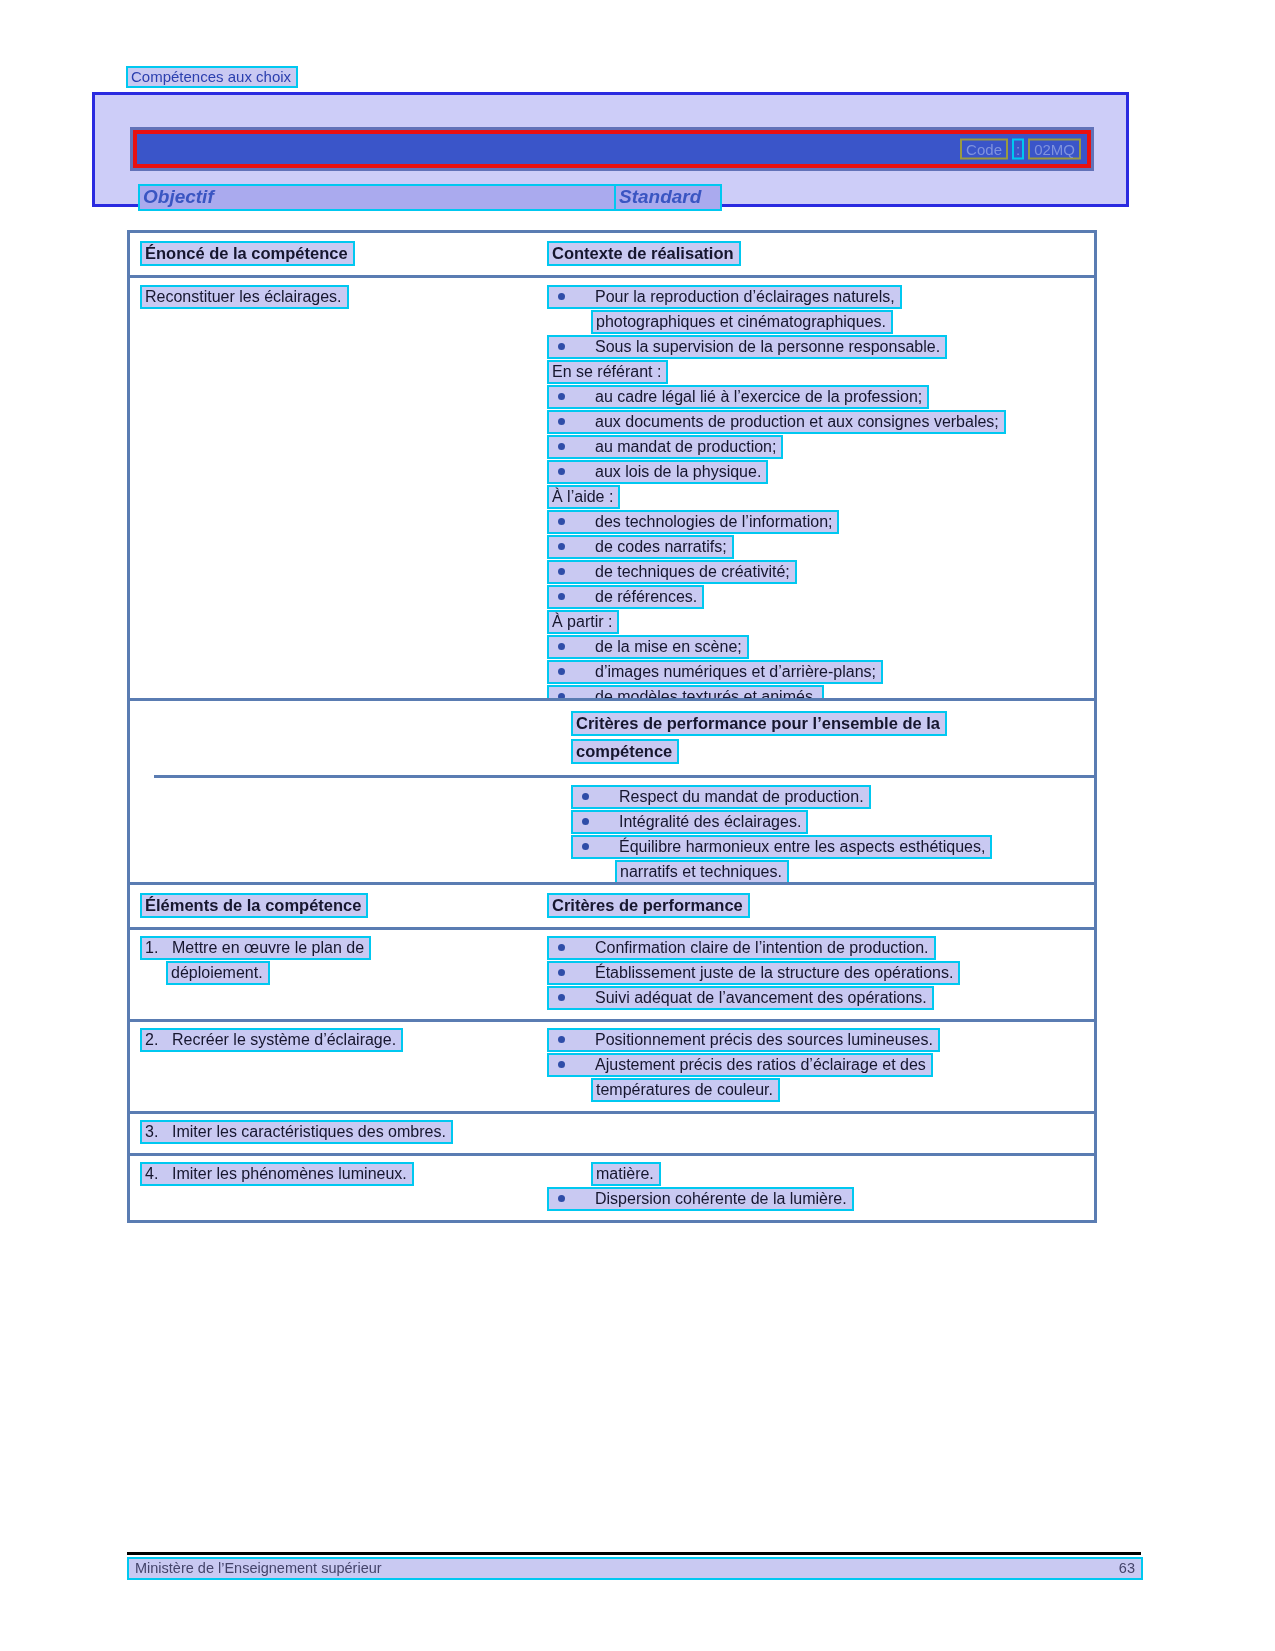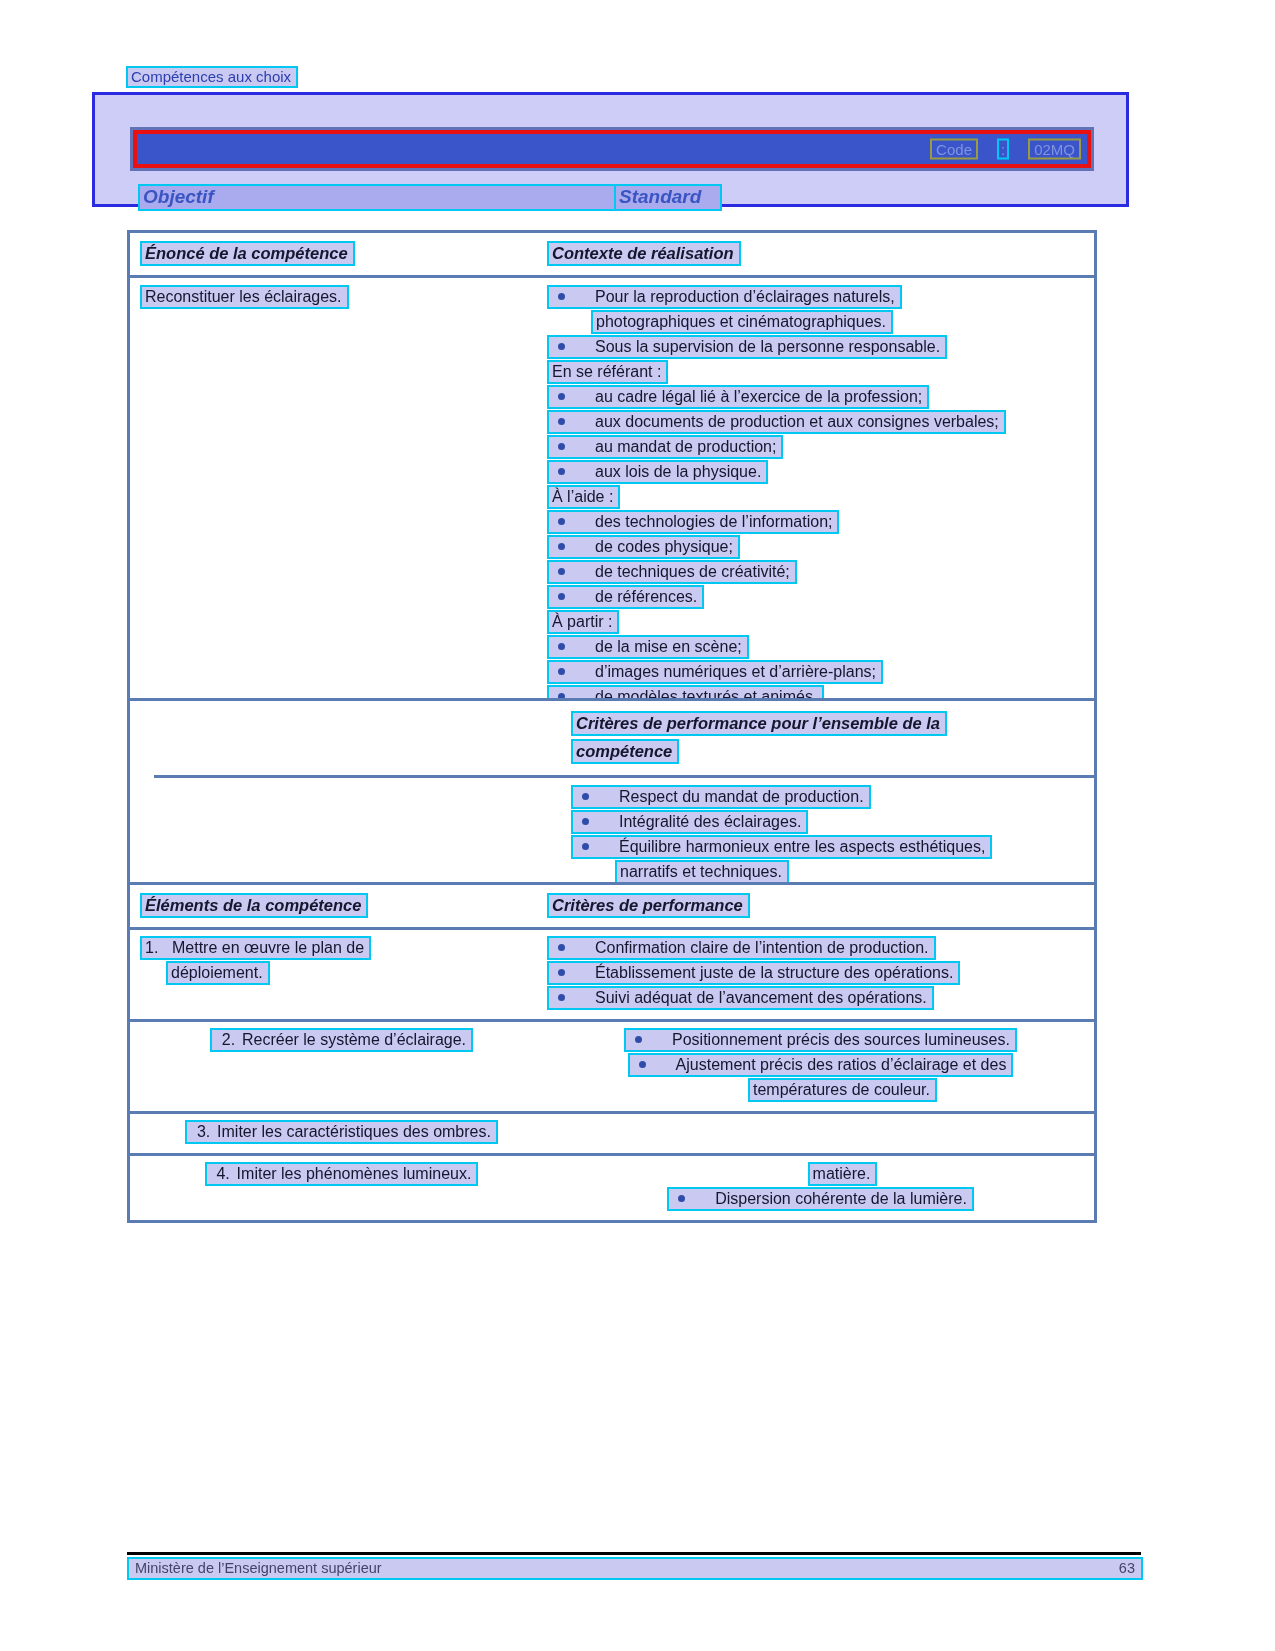--- a/index.html
+++ b/index.html
@@ -26,44 +26,44 @@
   
   .toplabel{position:absolute;left:126px;top:66px;}
   .toplabel .hl{color:#2b3fae;font-size:15px;line-height:17px;}
   
   .banner{position:absolute;left:92px;top:92px;width:1037px;height:115px;
           background:var(--banner);border:3px solid var(--bannerborder);box-sizing:border-box;}
   .bar{position:absolute;left:35px;top:32px;width:964px;height:44px;
        background:var(--barblue);border:3px solid #6272b8;box-sizing:border-box;}
   .redline{position:absolute;inset:0;border:4px solid var(--red);}
   .codegroup{position:absolute;right:10px;top:50%;transform:translateY(-50%);
-             display:flex;align-items:center;gap:19px;color:var(--codetxt);font-size:15px;}
+             display:flex;align-items:center;gap:4px;color:var(--codetxt);font-size:15px;}
   .kbox{border:2px solid var(--olive);padding:0 4px;line-height:17px;}
   .sepbox{border:2px solid var(--cyan);padding:0 2px;line-height:17px;}
   .objrow{position:absolute;left:43px;top:89px;display:flex;}
   .objrow .hl{background:var(--strip);font-size:19px;line-height:22px;
               font-weight:bold;font-style:italic;color:var(--blue);}
   .objbox{width:466px;}
   .stdbox{width:96px;margin-left:-2px;}
   
   .dtable{position:absolute;left:127px;width:970px;border:3px solid var(--tb);
           box-sizing:border-box;background:#fff;}
   .t1{top:230px;min-height:456px;}
   .t2{top:698px;min-height:170px;padding-left:24px;}
   .t3{top:882px;}
   .thead{display:grid;grid-template-columns:413px 1fr;
          border-bottom:3px solid var(--tb);padding:8px 0 9px;}
-  .thead .hl{font-weight:bold;font-size:16.5px;line-height:20px;font-style:italic;}
+  .thead .hl{font-weight:bold;font-size:16.5px;line-height:20px;}
   .cell-left{padding-left:10px;}
   .cell-right{padding-left:4px;}
   .tbody{display:grid;grid-template-columns:413px 1fr;padding:7px 0 9px;}
   .t2 .thead{grid-template-columns:413px 1fr;padding:10px 0 8px;}
   .t2 .thead .cline{margin-bottom:3px;}
   .t3row{display:grid;grid-template-columns:413px 1fr;padding:6px 0 8px;}
-  .t3row + .t3row{border-top:3px solid var(--tb);text-align:center;}
+  .t3row + .t3row{border-top:3px solid var(--tb);}
   
   .footer{position:absolute;left:127px;top:1552px;}
   .frule{width:1014px;height:3px;background:#000;}
   .fbar{width:1000px;margin-top:2px;background:var(--lav);border:2px solid var(--cyan);
         display:flex;justify-content:space-between;align-items:flex-end;
         padding:1px 6px;font-size:14.5px;line-height:17px;color:var(--footertxt);}
 </style>
 </head>
 <body>
 
@@ -101,21 +101,21 @@
         <div class="cline t-b"><span class="hl"><span class="bu"></span><span class="txt">Pour la reproduction d’éclairages naturels,</span></span></div>
         <div class="cline t-c"><span class="hl"><span class="txt">photographiques et cinématographiques.</span></span></div>
         <div class="cline t-b"><span class="hl"><span class="bu"></span><span class="txt">Sous la supervision de la personne responsable.</span></span></div>
         <div class="cline t-h"><span class="hl"><span class="txt">En se référant :</span></span></div>
         <div class="cline t-b"><span class="hl"><span class="bu"></span><span class="txt">au cadre légal lié à l’exercice de la profession;</span></span></div>
         <div class="cline t-b"><span class="hl"><span class="bu"></span><span class="txt">aux documents de production et aux consignes verbales;</span></span></div>
         <div class="cline t-b"><span class="hl"><span class="bu"></span><span class="txt">au mandat de production;</span></span></div>
         <div class="cline t-b"><span class="hl"><span class="bu"></span><span class="txt">aux lois de la physique.</span></span></div>
         <div class="cline t-h"><span class="hl"><span class="txt">À l’aide :</span></span></div>
         <div class="cline t-b"><span class="hl"><span class="bu"></span><span class="txt">des technologies de l’information;</span></span></div>
-        <div class="cline t-b"><span class="hl"><span class="bu"></span><span class="txt">de codes physique;</span></span></div>
+        <div class="cline t-b"><span class="hl"><span class="bu"></span><span class="txt">de codes narratifs;</span></span></div>
         <div class="cline t-b"><span class="hl"><span class="bu"></span><span class="txt">de techniques de créativité;</span></span></div>
         <div class="cline t-b"><span class="hl"><span class="bu"></span><span class="txt">de références.</span></span></div>
         <div class="cline t-h"><span class="hl"><span class="txt">À partir :</span></span></div>
         <div class="cline t-b"><span class="hl"><span class="bu"></span><span class="txt">de la mise en scène;</span></span></div>
         <div class="cline t-b"><span class="hl"><span class="bu"></span><span class="txt">d’images numériques et d’arrière-plans;</span></span></div>
         <div class="cline t-b"><span class="hl"><span class="bu"></span><span class="txt">de modèles texturés et animés.</span></span></div>
       </div>
   </div>
 </div>
 

